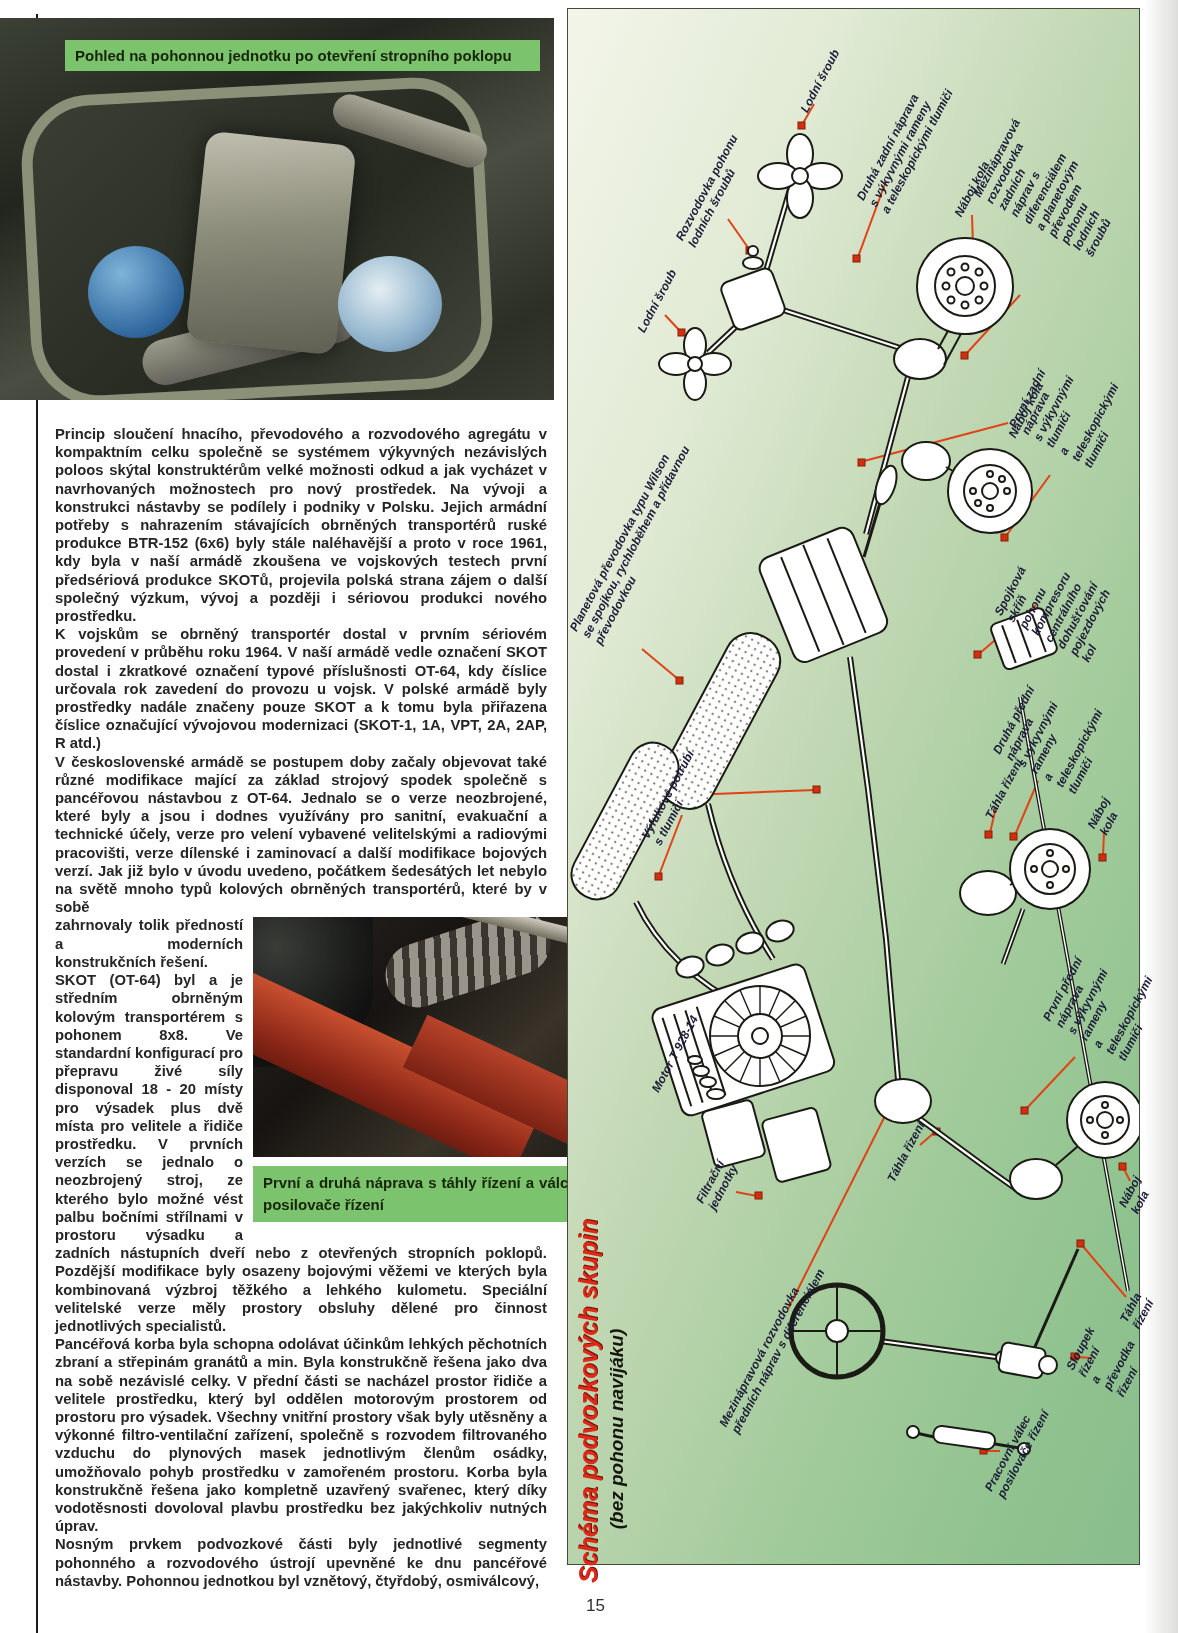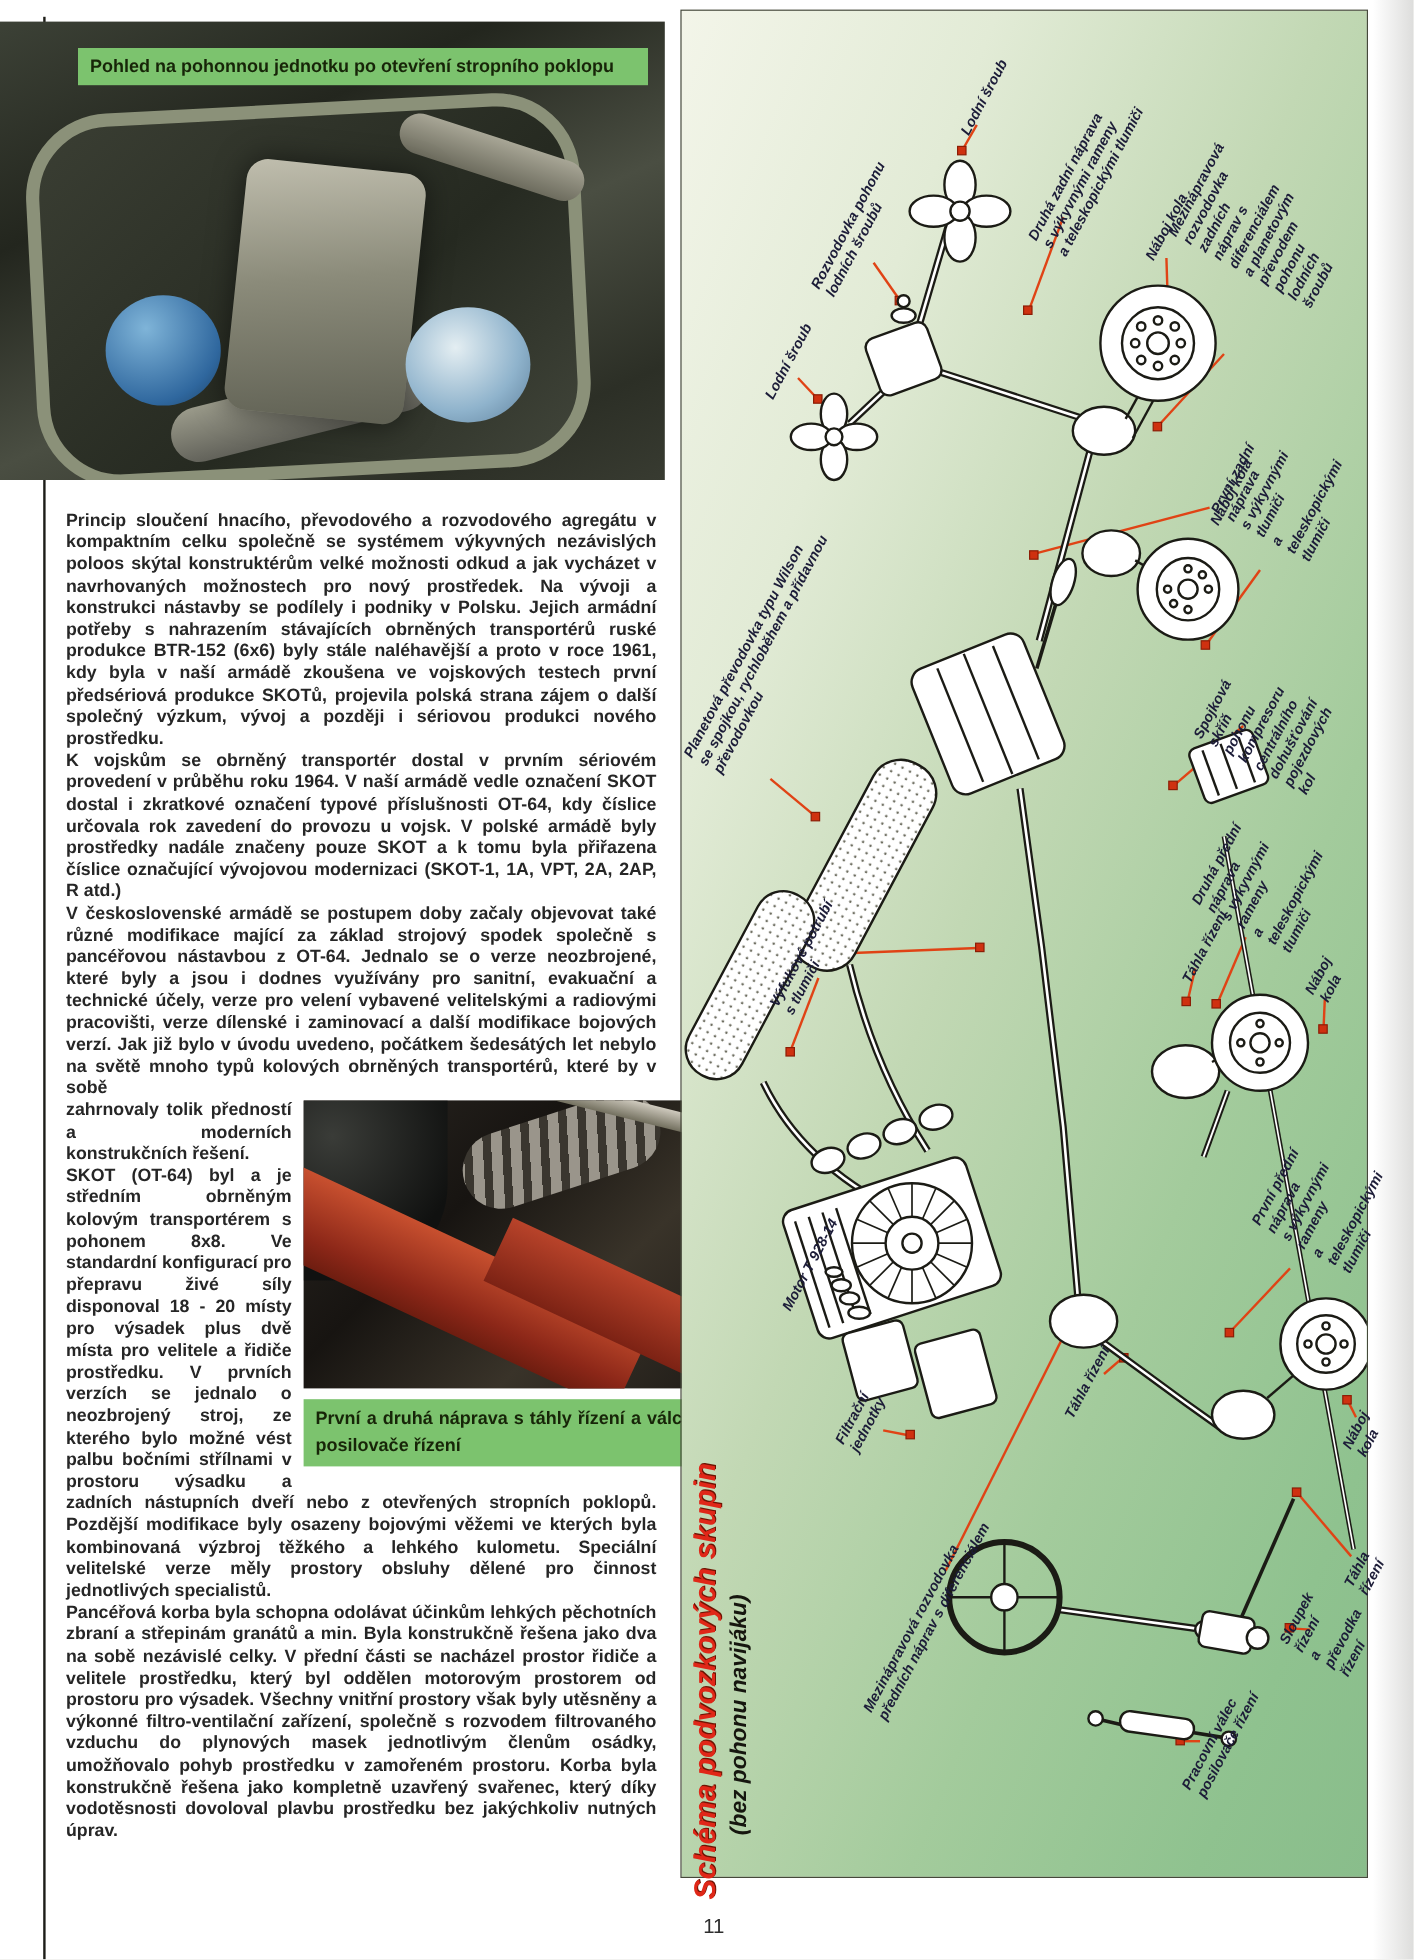--- a/index.html
+++ b/index.html
@@ -93,20 +93,21 @@
         <div class="f2-coil"></div>
         <div class="f2-rod"></div>
       </div>
       <div class="fig2-caption">
         <span>První a druhá náprava s táhly řízení a válcem posilovače řízení</span>
       </div>
     </div>
     <p>zahrnovaly tolik předností a moderních konstrukčních řešení.</p>
     <p>SKOT (OT-64) byl a je středním obrněným kolovým transportérem s pohonem 8x8. Ve standardní konfigurací pro přepravu živé síly disponoval 18 - 20 místy pro výsadek plus dvě místa pro velitele a řidiče prostředku. V prvních verzích se jednalo o neozbrojený stroj, ze kterého bylo možné vést palbu bočními střílnami v prostoru výsadku a zadních nástupních dveří nebo z otevřených stropních poklopů. Pozdější modifikace byly osazeny bojovými věžemi ve kterých byla kombinovaná výzbroj těžkého a lehkého kulometu. Speciální velitelské verze měly prostory obsluhy dělené pro činnost jednotlivých specialistů.</p>
     <p>Pancéřová korba byla schopna odolávat účinkům lehkých pěchotních zbraní a střepinám granátů a min. Byla konstrukčně řešena jako dva na sobě nezávislé celky. V přední části se nacházel prostor řidiče a velitele prostředku, který byl oddělen motorovým prostorem od prostoru pro výsadek. Všechny vnitřní prostory však byly utěsněny a výkonné filtro-ventilační zařízení, společně s rozvodem filtrovaného vzduchu do plynových masek jednotlivým členům osádky, umožňovalo pohyb prostředku v zamořeném prostoru. Korba byla konstrukčně řešena jako kompletně uzavřený svařenec, který díky vodotěsnosti dovoloval plavbu prostředku bez jakýchkoliv nutných úprav.</p>
+    <p>Nosným prvkem podvozkové části byly jednotlivé segmenty pohonného a rozvodového ústrojí upevněné ke dnu pancéřové nástavby. Pohonnou jednotkou byl vznětový, čtyřdobý, osmiválcový,</p>
   </div>
 
   <div class="panel">
     <svg width="571" height="1555" viewBox="0 0 571 1555">
       <defs>
         <pattern id="dots" width="7" height="7" patternUnits="userSpaceOnUse">
           <rect width="7" height="7" fill="#ffffff"></rect>
             <circle cx="2.2" cy="2.2" r="1.1" fill="#6d6d60"></circle>
         </pattern>
       </defs>
@@ -406,15 +407,15 @@
 a převodka řízení</div>
     <div class="lbl" style="left:449px;top:1442px">Pracovní válec
 posilovače řízení</div>
     <div class="lbl" style="left:204px;top:1339px">Mezinápravová rozvodovka
 předních náprav s diferenciálem</div>
 
     <div class="vtitle-red">Schéma podvozkových skupin</div>
     <div class="vtitle-black">(bez pohonu navijáku)</div>
   </div>
 
-  <div class="pagenum">11</div>
+  <div class="pagenum">15</div>
   <div class="page-edge-right"></div>
 </div>
 
 </body></html>

